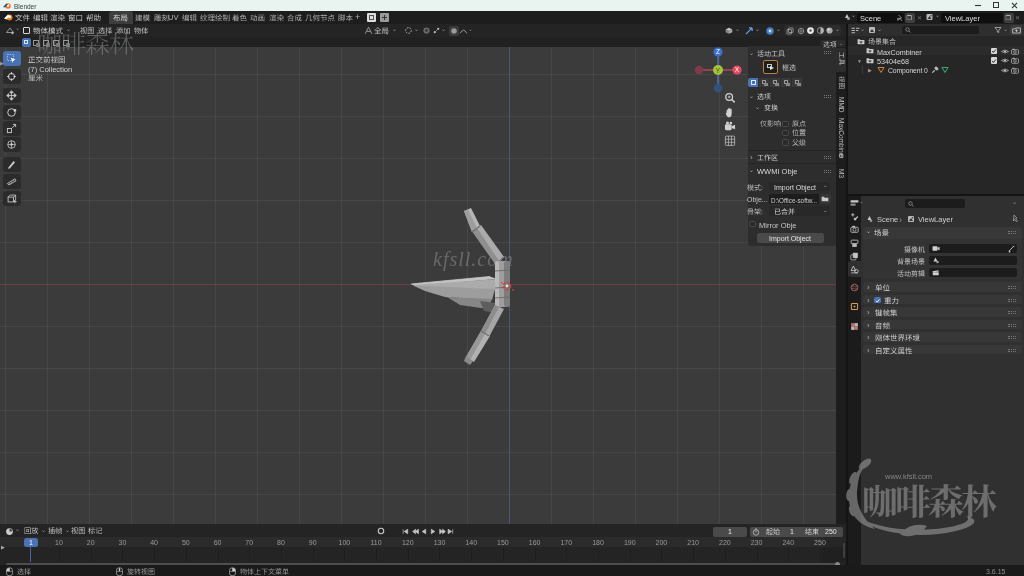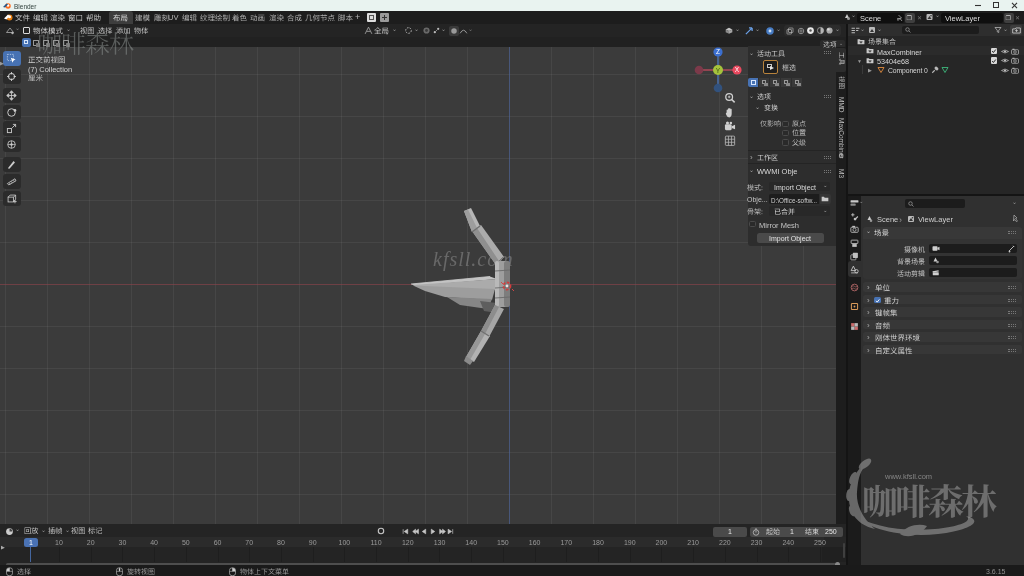--- a/index.html
+++ b/index.html
@@ -409,21 +409,21 @@
     </svg>
 <svg style="position:absolute;left:747px;top:208px;overflow:visible" width="16" height="8">
       <path d="M1.5 0.6L1.5 2.4L0.6 2.4L0.6 3.7L1.0 3.7L1.0 2.9L5.9 2.9L5.9 3.7L6.4 3.7L6.4 2.4L5.5 2.4L5.5 0.6ZM2.0 2.4L2.0 1.8L3.5 1.8L3.5 2.4ZM4.9 2.4L3.9 2.4L3.9 1.4L2.0 1.4L2.0 1.0L4.9 1.0ZM5.0 3.7L5.0 4.2L2.0 4.2L2.0 3.7ZM1.5 3.3L1.5 6.7L2.0 6.7L2.0 5.6L5.0 5.6L5.0 6.2C5.0 6.3 5.0 6.3 4.9 6.3C4.8 6.3 4.4 6.3 4.0 6.3C4.1 6.4 4.1 6.6 4.2 6.7C4.7 6.7 5.1 6.7 5.3 6.6C5.5 6.6 5.5 6.4 5.5 6.2L5.5 3.3ZM2.0 4.6L5.0 4.6L5.0 5.2L2.0 5.2Z M11.4 1.3L12.9 1.3L12.9 2.8L11.4 2.8ZM10.9 0.8L10.9 3.2L13.4 3.2L13.4 0.8ZM10.2 3.4L10.2 4.1L7.4 4.1L7.4 4.5L9.8 4.5C9.2 5.2 8.2 5.9 7.3 6.2C7.4 6.3 7.5 6.5 7.6 6.6C8.5 6.2 9.6 5.6 10.2 4.8L10.2 6.7L10.8 6.7L10.8 4.8C11.4 5.6 12.4 6.2 13.3 6.5C13.4 6.4 13.6 6.2 13.7 6.1C12.7 5.8 11.7 5.2 11.1 4.5L13.5 4.5L13.5 4.1L10.8 4.1L10.8 3.4ZM8.5 0.3C8.5 0.5 8.5 0.8 8.5 1.0L7.4 1.0L7.4 1.5L8.4 1.5C8.3 2.3 8.0 2.8 7.3 3.2C7.4 3.3 7.5 3.5 7.6 3.6C8.4 3.1 8.8 2.4 8.9 1.5L9.9 1.5C9.8 2.4 9.8 2.7 9.7 2.9C9.6 2.9 9.5 2.9 9.4 2.9C9.3 2.9 9.1 2.9 8.8 2.9C8.9 3.0 9.0 3.2 9.0 3.4C9.3 3.4 9.5 3.4 9.7 3.4C9.8 3.3 10.0 3.3 10.1 3.2C10.2 3.0 10.3 2.5 10.4 1.2C10.4 1.2 10.4 1.0 10.4 1.0L9.0 1.0C9.0 0.8 9.0 0.5 9.0 0.3Z M15.0 3.4C15.2 3.4 15.4 3.2 15.4 2.9C15.4 2.7 15.2 2.5 15.0 2.5C14.7 2.5 14.5 2.7 14.5 2.9C14.5 3.2 14.7 3.4 15.0 3.4ZM15.0 6.3C15.2 6.3 15.4 6.1 15.4 5.8C15.4 5.5 15.2 5.3 15.0 5.3C14.7 5.3 14.5 5.5 14.5 5.8C14.5 6.1 14.7 6.3 15.0 6.3Z" fill="#c5c5c5"></path>
     </svg>
 <div style="position:absolute;left:769px;top:206px;width:61px;height:9.5px;background:#282828;border-radius:2px"></div>
 <svg style="position:absolute;left:774px;top:208px;overflow:visible" width="21" height="8">
       <path d="M0.7 0.7L0.7 1.2L5.2 1.2L5.2 3.1L1.6 3.1L1.6 1.9L1.0 1.9L1.0 5.4C1.0 6.3 1.4 6.5 2.5 6.5C2.8 6.5 4.9 6.5 5.1 6.5C6.3 6.5 6.5 6.1 6.7 4.9C6.5 4.8 6.3 4.7 6.1 4.6C6.0 5.8 5.9 6.0 5.2 6.0C4.7 6.0 2.9 6.0 2.5 6.0C1.7 6.0 1.6 5.9 1.6 5.5L1.6 3.6L5.2 3.6L5.2 3.9L5.8 3.9L5.8 0.7Z M10.6 0.3C9.9 1.3 8.6 2.3 7.3 2.8C7.4 2.9 7.6 3.1 7.7 3.3C8.0 3.1 8.4 2.9 8.7 2.7L8.7 3.1L12.3 3.1L12.3 2.6C12.6 2.8 13.0 3.0 13.4 3.2C13.5 3.0 13.7 2.8 13.8 2.7C12.7 2.3 11.7 1.7 10.9 0.8L11.1 0.5ZM8.9 2.6C9.5 2.2 10.1 1.7 10.5 1.2C11.1 1.8 11.6 2.2 12.2 2.6ZM8.4 3.9L8.4 6.7L8.9 6.7L8.9 6.3L12.2 6.3L12.2 6.7L12.7 6.7L12.7 3.9ZM8.9 5.8L8.9 4.4L12.2 4.4L12.2 5.8Z M18.5 2.2L18.5 3.8L16.5 3.8L16.5 3.6L16.5 2.2ZM18.9 0.3C18.8 0.7 18.5 1.3 18.3 1.7L14.6 1.7L14.6 2.2L16.0 2.2L16.0 3.6L16.0 3.8L14.4 3.8L14.4 4.3L16.0 4.3C15.9 5.0 15.5 5.8 14.4 6.3C14.5 6.4 14.7 6.6 14.8 6.8C16.0 6.1 16.4 5.2 16.5 4.3L18.5 4.3L18.5 6.7L19.0 6.7L19.0 4.3L20.6 4.3L20.6 3.8L19.0 3.8L19.0 2.2L20.4 2.2L20.4 1.7L18.9 1.7C19.1 1.3 19.3 0.9 19.5 0.4ZM15.5 0.5C15.8 0.9 16.1 1.4 16.2 1.7L16.8 1.5C16.6 1.1 16.3 0.6 16.0 0.3Z" fill="#dcdcdc"></path>
     </svg>
 <div style="position:absolute;left:823px;top:206.5px;font:400 5.5px 'Liberation Sans',sans-serif;color:#999;white-space:nowrap;">⌄</div>
 <div style="position:absolute;left:749px;top:220.5px;width:6.5px;height:6.5px;background:#2a2a2a;border:1px solid #4a4a4a;border-radius:1.5px"></div>
-<div style="position:absolute;left:759px;top:220.5px;font:400 7.5px 'Liberation Sans',sans-serif;color:#c5c5c5;white-space:nowrap;">Mirror Mesh</div>
+<div style="position:absolute;left:759px;top:220.5px;font:400 7.5px 'Liberation Sans',sans-serif;color:#c5c5c5;white-space:nowrap;">Mirror Obje</div>
 <div style="position:absolute;left:757px;top:232.5px;width:67px;height:10.5px;background:#4a4a4a;border-radius:2.5px"></div>
 <div style="position:absolute;left:769px;top:235px;font:400 7px 'Liberation Sans',sans-serif;color:#e2e2e2;white-space:nowrap;">Import Object</div>
 <div style="position:absolute;left:836px;top:47px;width:10px;height:477px;background:#1d1d1d"></div>
 <div style="position:absolute;left:836px;top:48px;width:10px;height:24px;background:#2d2d2d;border-radius:0 2px 2px 0"></div>
 <div style="position:absolute;left:844.5px;top:52px;width:13px;height:6.5px;transform:rotate(90deg);transform-origin:0 0">
       <svg style="position:absolute;left:0px;top:0px;overflow:visible" width="13" height="7">
         <path d="M0.3 5.3L0.3 5.7L6.2 5.7L6.2 5.3L3.5 5.3L3.5 1.5L5.8 1.5L5.8 1.0L0.7 1.0L0.7 1.5L3.0 1.5L3.0 5.3Z M10.4 5.2C11.2 5.5 11.9 5.9 12.4 6.2L12.8 5.9C12.3 5.6 11.5 5.2 10.7 4.8ZM8.6 4.9C8.2 5.2 7.4 5.6 6.8 5.9C6.9 6.0 7.0 6.1 7.1 6.2C7.8 6.0 8.6 5.6 9.1 5.1ZM7.9 0.6L7.9 4.4L6.8 4.4L6.8 4.8L12.7 4.8L12.7 4.4L11.7 4.4L11.7 0.6ZM8.3 4.4L8.3 3.8L11.2 3.8L11.2 4.4ZM8.3 1.9L11.2 1.9L11.2 2.5L8.3 2.5ZM8.3 1.5L8.3 1.0L11.2 1.0L11.2 1.5ZM8.3 2.8L11.2 2.8L11.2 3.4L8.3 3.4Z" fill="#d5d5d5"></path>
       </svg>
     </div>
 <div style="position:absolute;left:844.5px;top:76px;width:13px;height:6.5px;transform:rotate(90deg);transform-origin:0 0">

